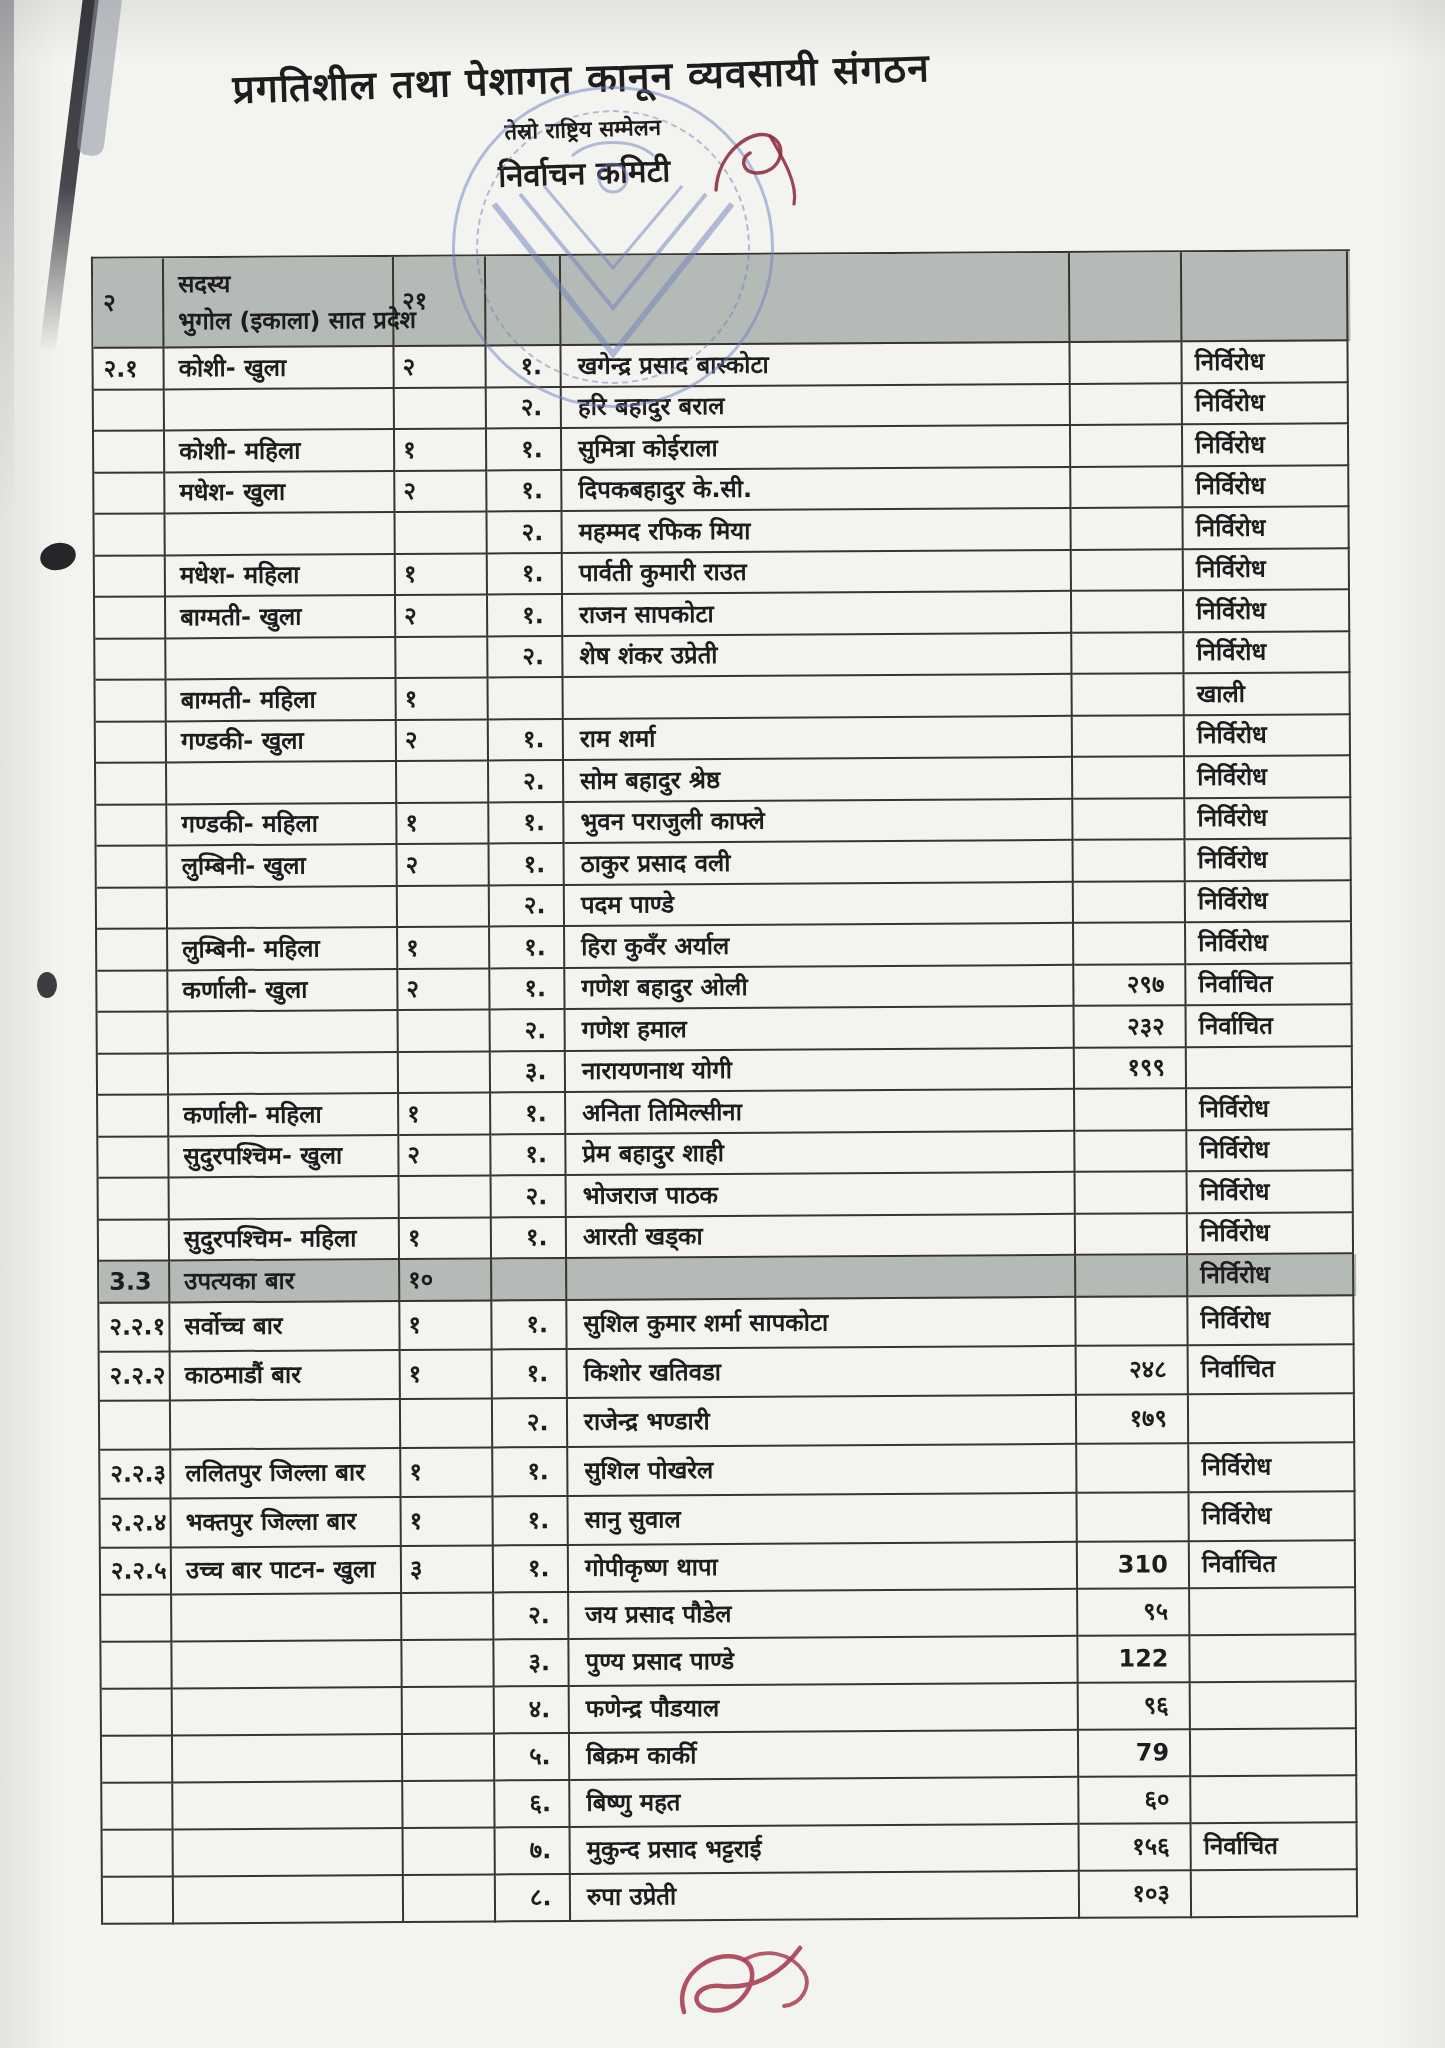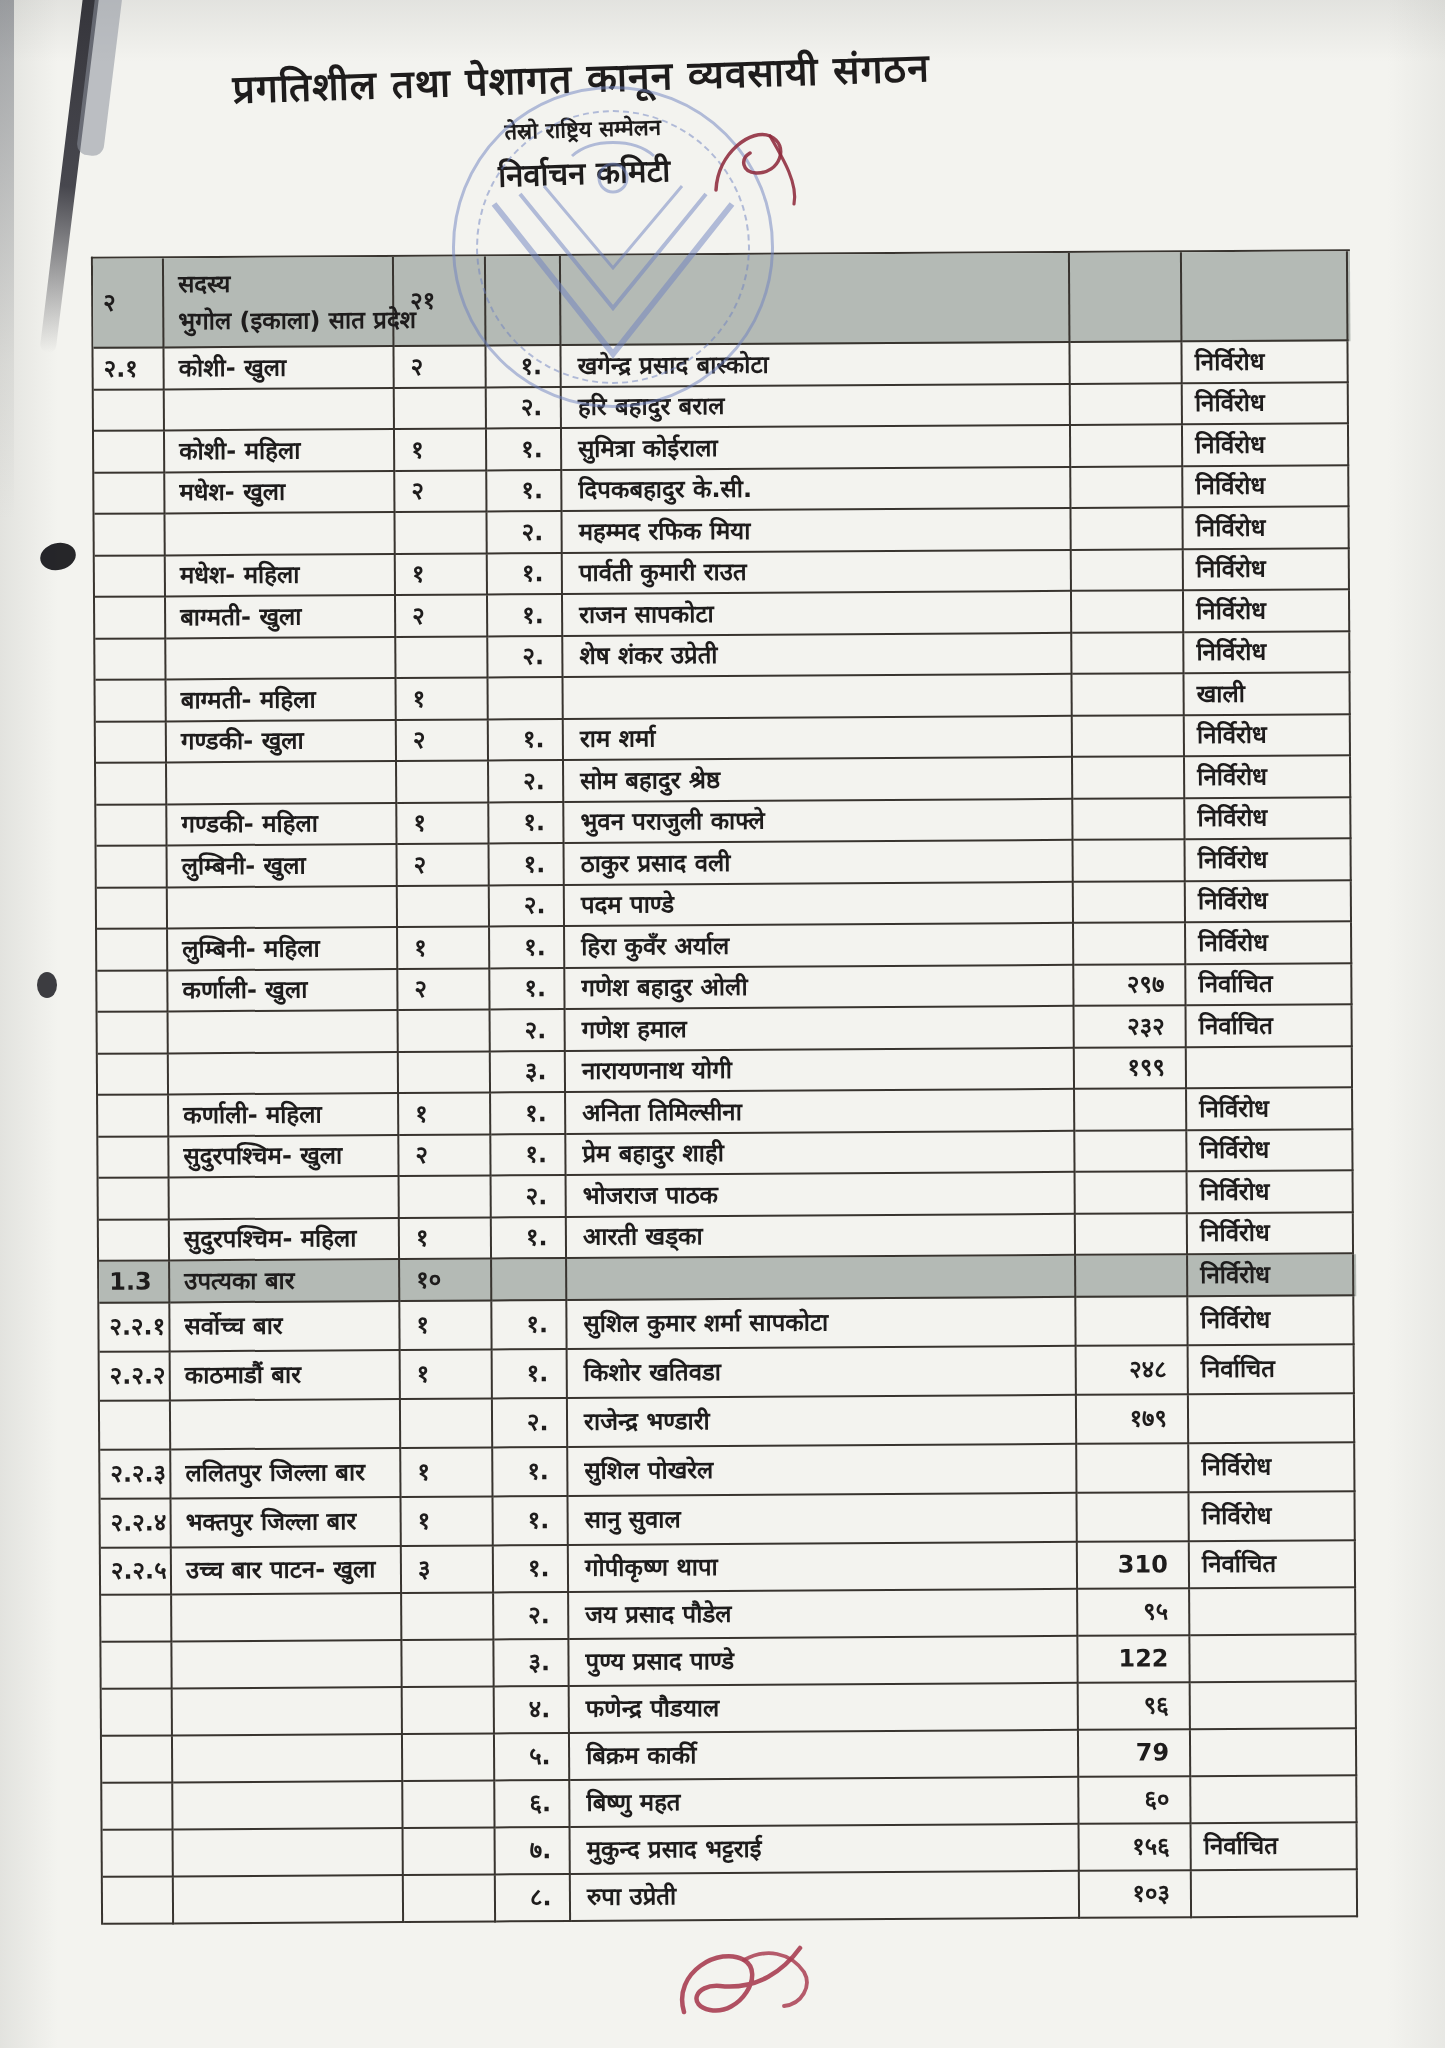--- a/index.html
+++ b/index.html
@@ -33,21 +33,21 @@
     height:41.5px;}
   .trow.header-row{height:90px;}
   .trow.h49{height:49px;}
   .trow.h47{height:47px;}
   .trow.section-row{background:var(--header-band);}
   .tcell{border-right:2px solid var(--table-border);border-bottom:2px solid var(--table-border);
     display:flex;align-items:center;font-size:24px;font-weight:600;line-height:1.25;
     white-space:nowrap;overflow:visible;}
   .c-sn{padding-left:10px;}
   .c-cat{padding-left:14px;}
-  .c-seats{padding-left:16px;}
+  .c-seats{padding-left:8px;}
   .c-no{padding-left:34px;}
   .c-name{padding-left:16px;}
   .c-votes{justify-content:flex-end;padding-right:20px;}
   .c-status{padding-left:12px;}
   .cat-twoline{display:block;padding-top:8px;}
   .cat-twoline div{line-height:1.55;}
 
   
   .stamp{position:absolute;left:452px;top:86px;width:322px;height:322px;z-index:4;
     opacity:.5;pointer-events:none;filter:blur(.4px);}
@@ -296,21 +296,21 @@
     <div class="trow">
       <div class="tcell c-sn"></div>
       <div class="tcell c-cat">सुदुरपश्चिम- महिला</div>
       <div class="tcell c-seats">१</div>
       <div class="tcell c-no">१.</div>
       <div class="tcell c-name">आरती खड्का</div>
       <div class="tcell c-votes"></div>
       <div class="tcell c-status">निर्विरोध</div>
     </div>
     <div class="trow section-row">
-      <div class="tcell c-sn">1.3</div>
+      <div class="tcell c-sn">3.3</div>
       <div class="tcell c-cat">उपत्यका बार</div>
       <div class="tcell c-seats">१०</div>
       <div class="tcell c-no"></div>
       <div class="tcell c-name"></div>
       <div class="tcell c-votes"></div>
       <div class="tcell c-status">निर्विरोध</div>
     </div>
     <div class="trow h49">
       <div class="tcell c-sn">२.२.१</div>
       <div class="tcell c-cat">सर्वोच्च बार</div>

